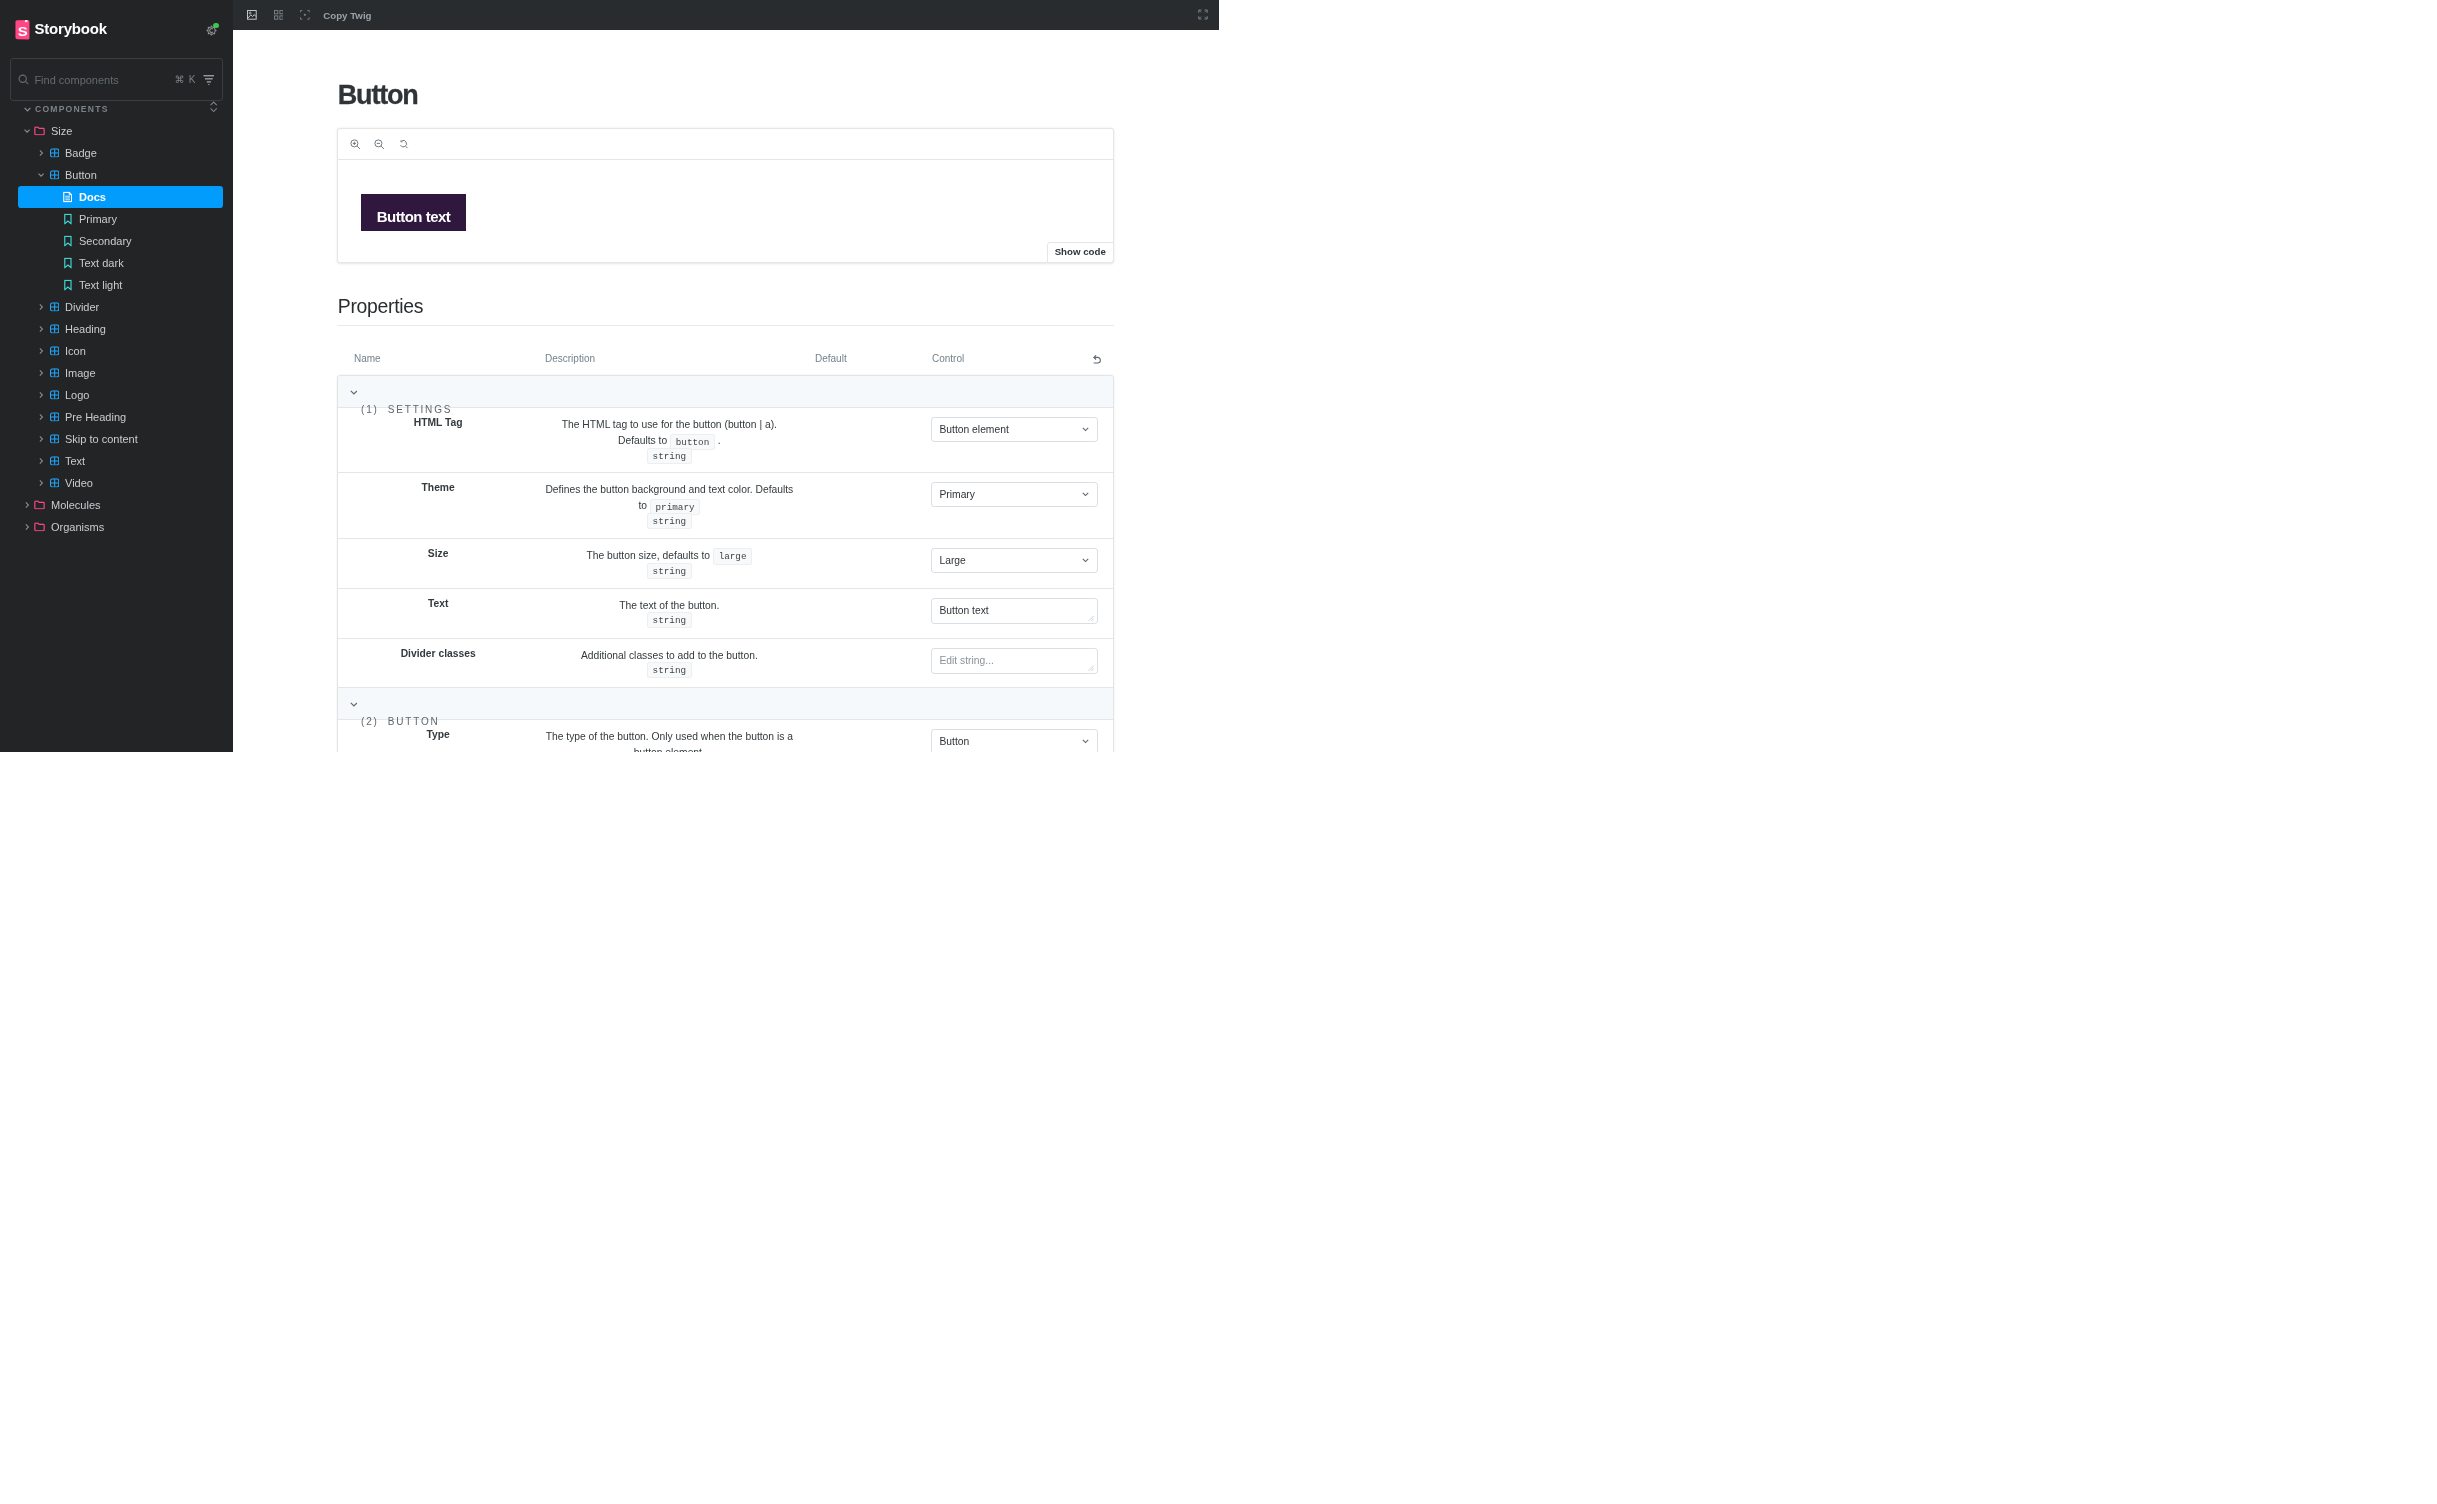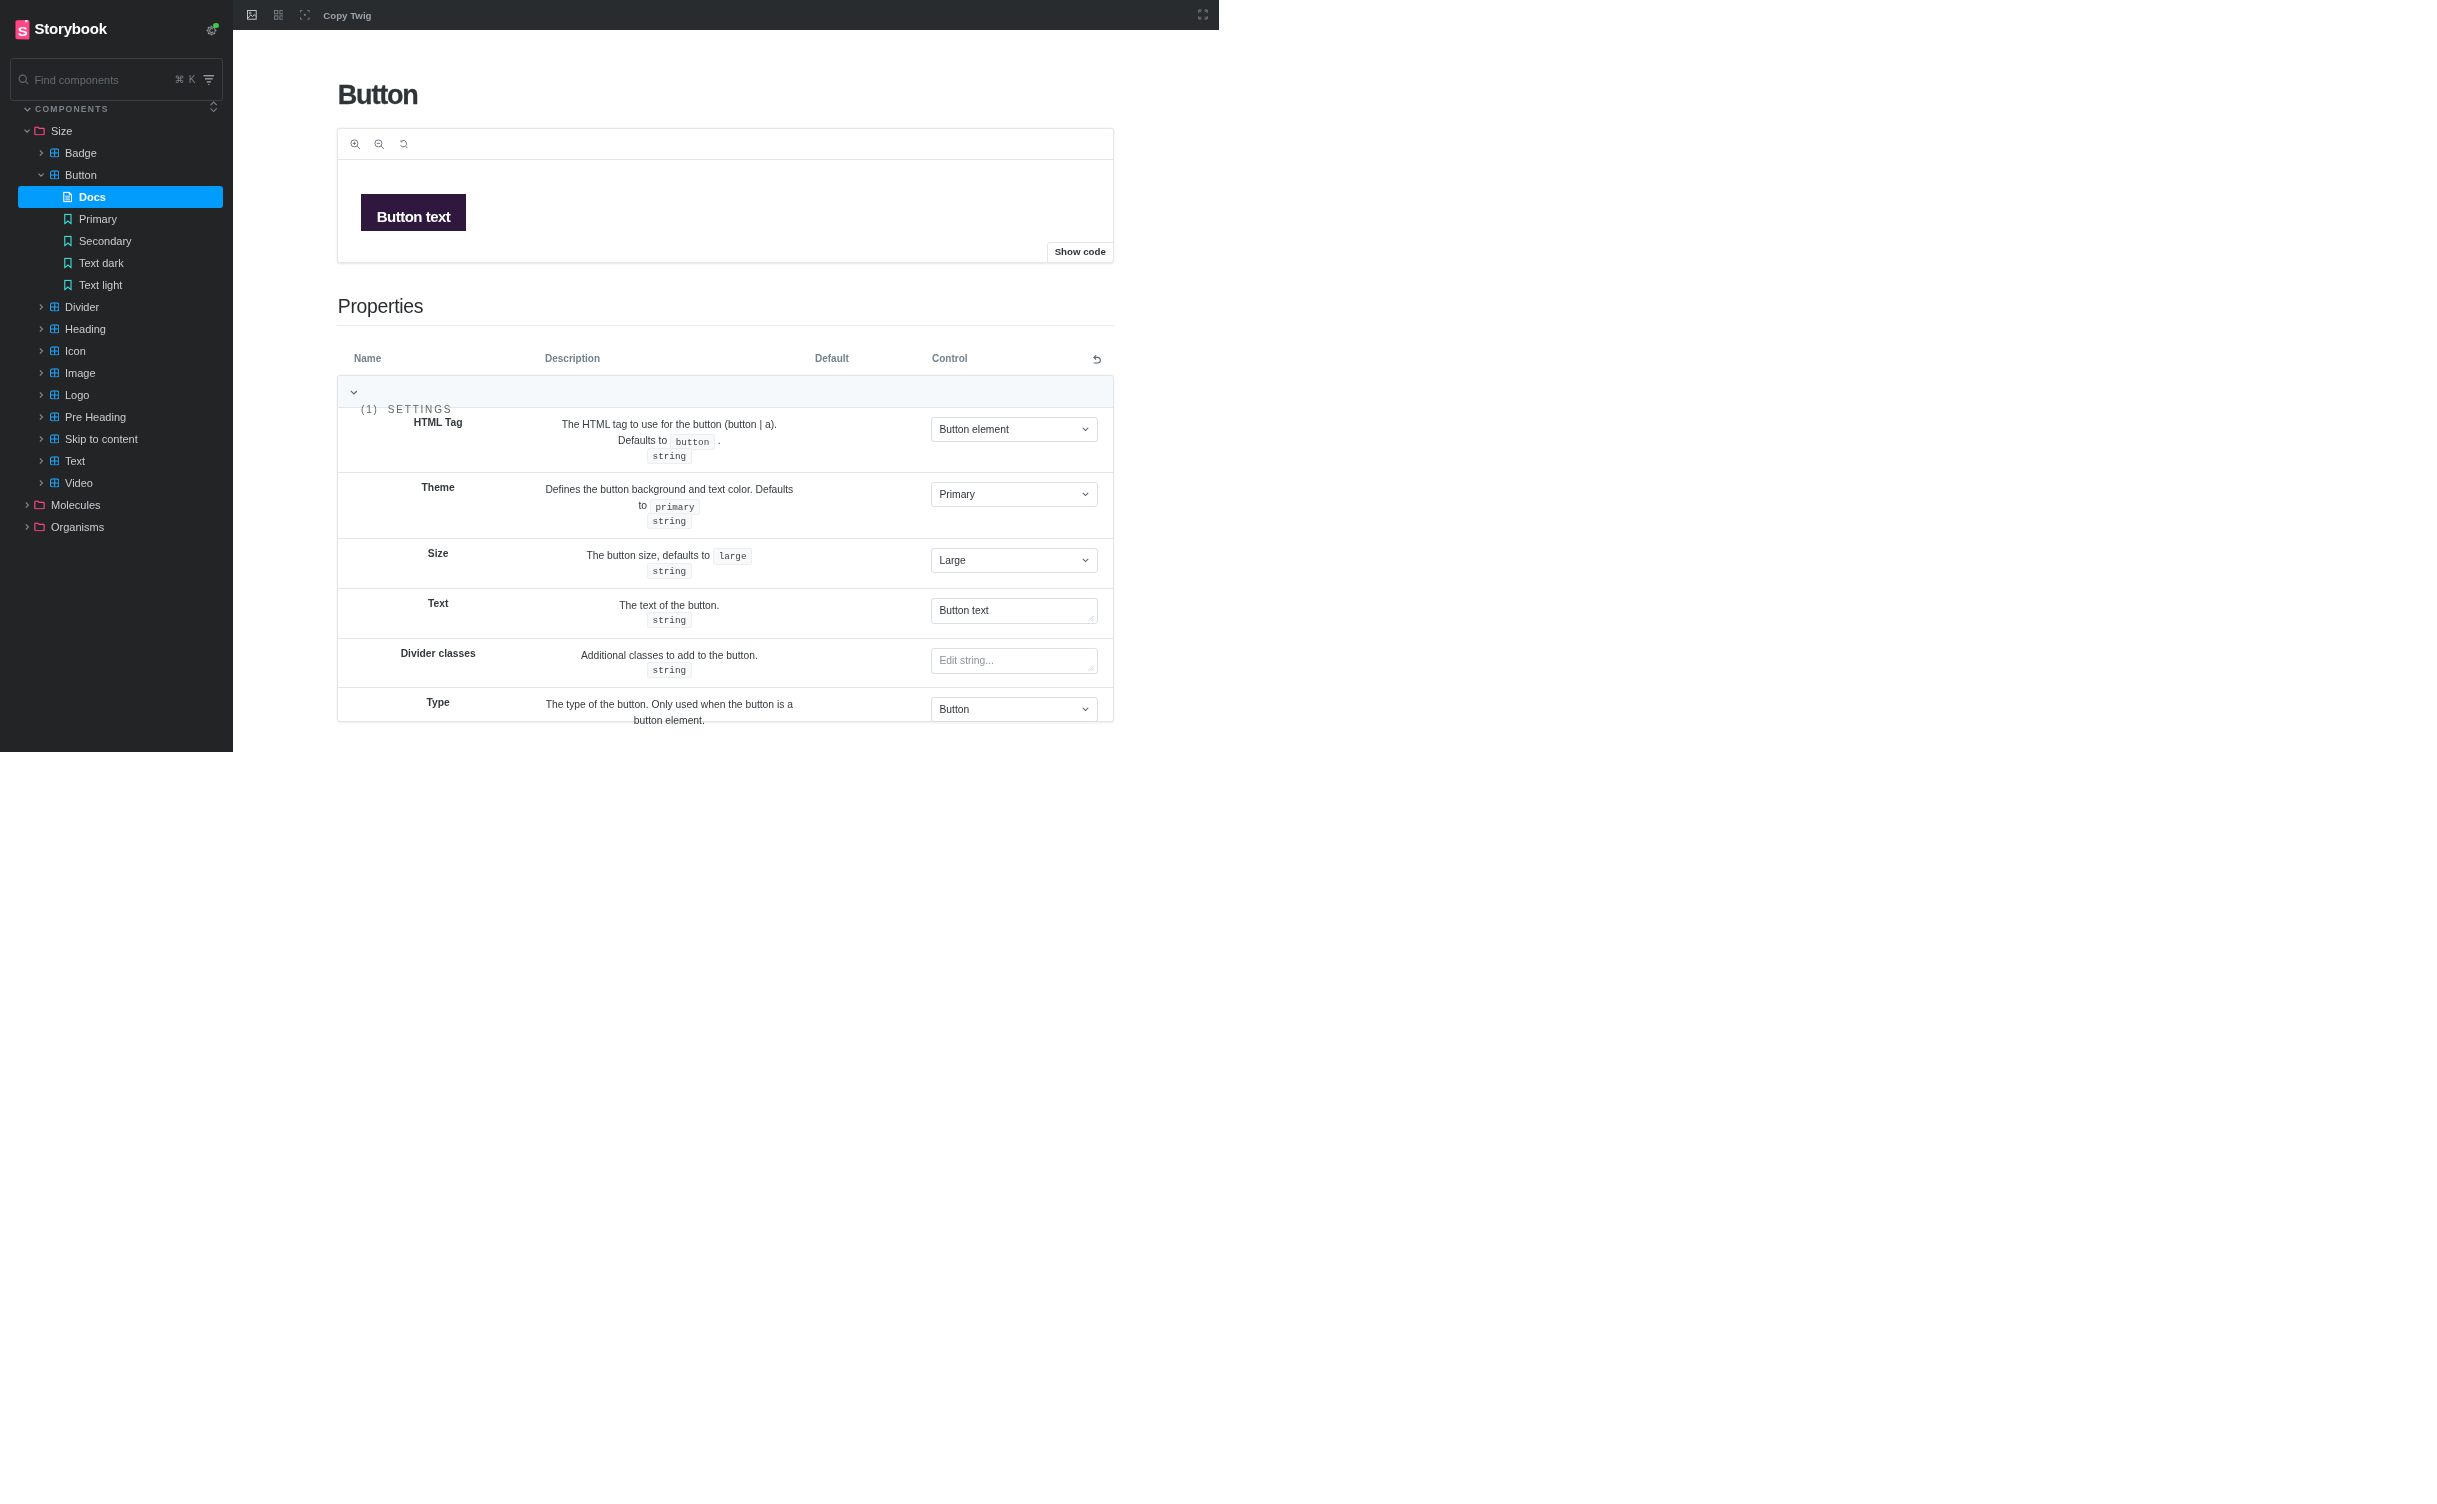--- a/index.html
+++ b/index.html
@@ -44,21 +44,21 @@
 #cv-toolbar { height:31px; border-bottom:0.8px solid #E6E6E6; display:flex; align-items:center; }
 #cv-toolbar svg { margin-left:13.2px; display:block; }
 #cv-toolbar svg:first-child { margin-left:11.7px; }
 .purple-btn { position:absolute; left:23px; top:65px; width:105px; height:37px; background:#2F173E; color:#fff; font-weight:700; font-size:15px; letter-spacing:-0.5px; display:flex; align-items:center; justify-content:center; padding-top:7px; }
 .showcode { position:absolute; right:-0.8px; bottom:-0.8px; background:#fff; border:0.8px solid #E6E6E6; border-radius:3.1px 0 3.1px 0; font-size:9.7px; font-weight:700; color:#2E3438; padding:3.1px 7px 4.7px; }
 
 h2 { position:absolute; top:265px; left:0.8px; font-size:19.4px; font-weight:400; letter-spacing:-0.3px; color:#2A2D30; }
 .h2rule { position:absolute; top:295px; left:0; width:777px; border-top:0.8px solid #E9EAEB; }
 
 #argtable { position:absolute; top:319px; left:0; width:777px; font-size:10.3px; color:#33393D; }
-.thead { position:relative; height:26.4px; color:#73828C; font-weight:700; }
+.thead { position:relative; height:26.4px; color:#73828C; font-weight:400; }
 .thead span { position:absolute; top:3.9px; font-size:10px; }
 .tbody { border:0.8px solid #E2E4E6; border-radius:3.1px; box-shadow:rgba(0,0,0,0.08) 0 0.8px 2.3px 0; background:#fff; }
 .band { height:32px; background:#F6F9FC; display:flex; align-items:center; position:relative; border-bottom:0.8px solid #E6E6E6; }
 .band:first-child { border-radius:3.1px 3.1px 0 0; }
 .band .btxt { font-size:10px; letter-spacing:1.8px; color:#5C6670; margin-left:23px;margin-top:36px; }
 .trow { display:flex; border-bottom:0.8px solid #E6E6E6; }
 .trow:last-child { border-bottom:none; }
 .c1 { width:196px; padding:8.6px 11.7px 0 17px; font-weight:700; font-size:10.3px; }
 .c2 { width:271px; padding:8.6px 8.6px 0 11.7px; }
 .c3 { width:117px; padding:8.6px 11.7px 0 11.7px; }
@@ -478,20 +478,26 @@
             <div class="c3"></div>
             <div class="c4">
                 <div class="sb-area ph">Edit string...<svg class="resz" width="6.2" height="6.2" viewBox="0 0 8 8">
                     <g stroke="#b9bfc4" stroke-width="1">
                       <line x1="1" y1="7.5" x2="7.5" y2="1"></line>
                       <line x1="4.5" y1="7.5" x2="7.5" y2="4.5"></line>
                     </g>
                   </svg></div>
               </div>
           </div>
+          <div class="band" style="border-top:none;">
+              <svg style="position:absolute;left:11.7px;top:13.2px;" width="7.8" height="5.4" viewBox="0 0 10 7">
+                <path d="M1 1.2 L5 5.2 L9 1.2" fill="none" stroke="#5C6670" stroke-width="1.5"></path>
+              </svg>
+              <span class="btxt">(2)&nbsp;&nbsp;BUTTON</span>
+            </div>
           <div class="trow" style="height:33px; border-bottom:none;">
             <div class="c1">Type</div>
             <div class="c2">
                 <div class="desc">The type of the button. Only used when the button is a button element.</div>
               </div>
             <div class="c3"></div>
             <div class="c4">
                 <div class="sb-select">Button<svg width="7" height="4.7" viewBox="0 0 9 6">
                     <path d="M1 1 L4.5 4.5 L8 1" fill="none" stroke="#596066" stroke-width="1.3"></path>
                   </svg></div>

